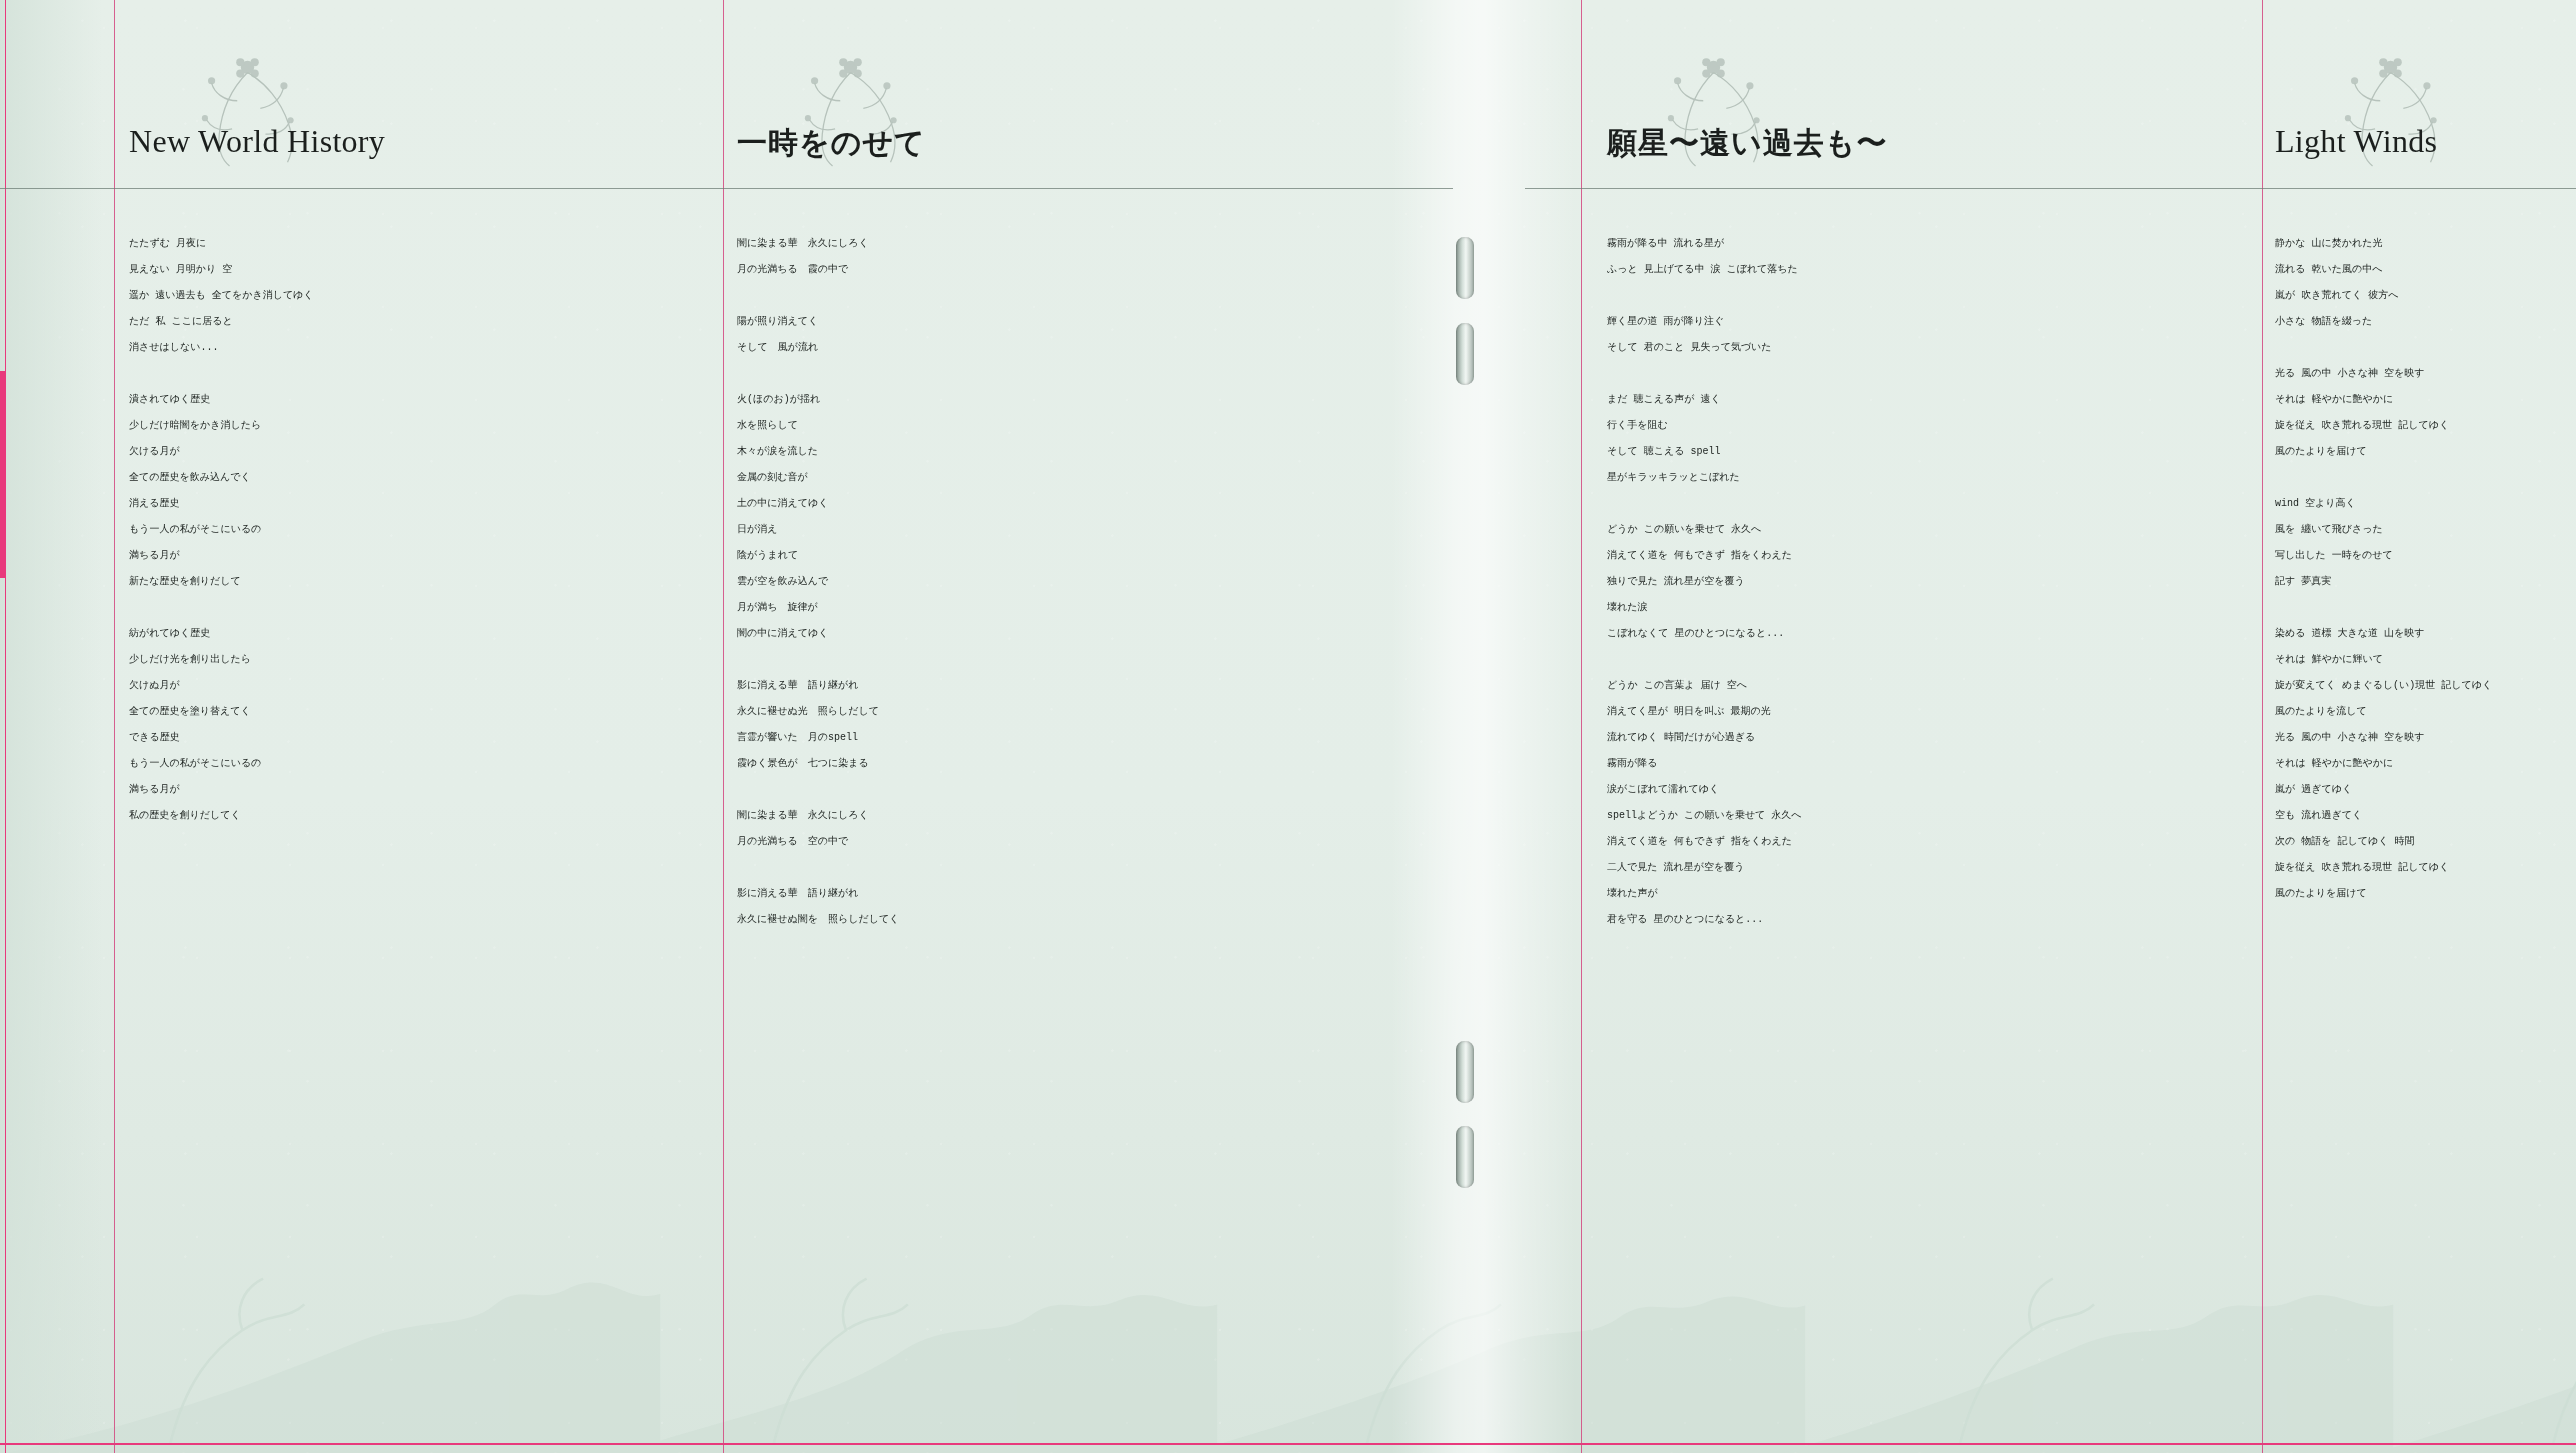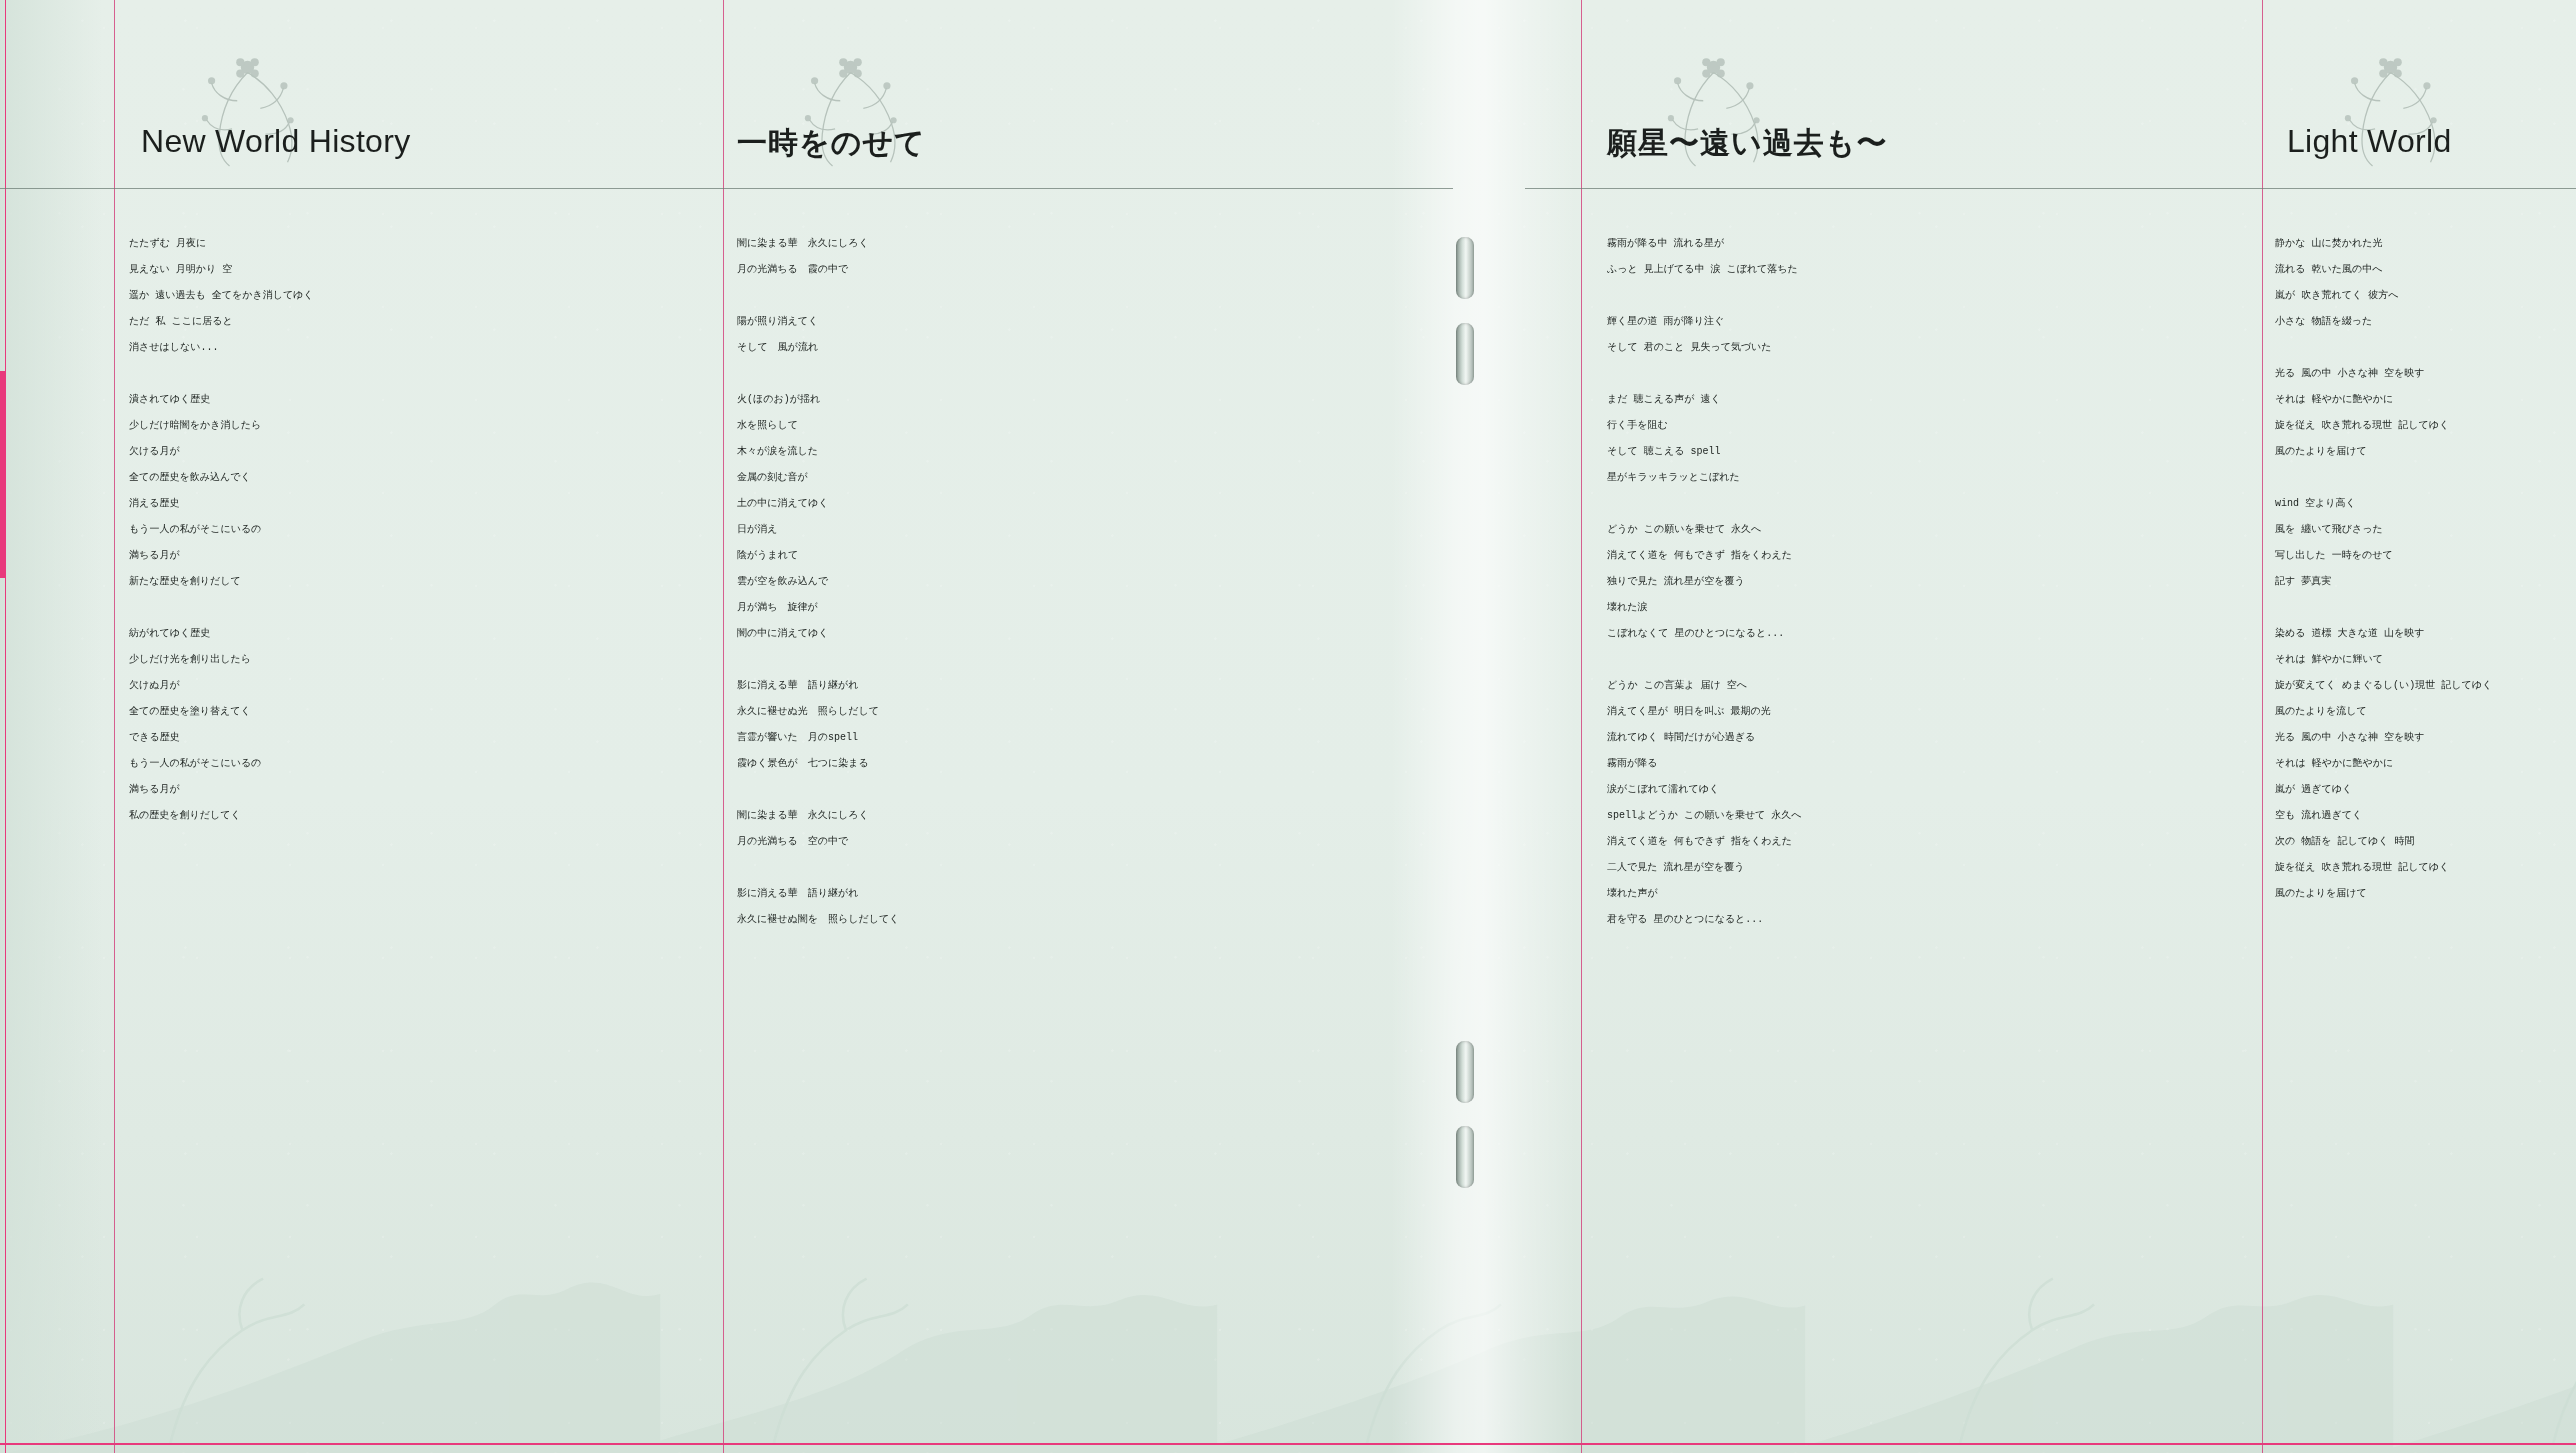--- a/index.html
+++ b/index.html
@@ -86,24 +86,23 @@
     height: 118px;
     opacity: .62;
   }
   .song-title {
     position: absolute;
     color: #1b1f1d;
     white-space: nowrap;
     font-weight: 400;
   }
   .song-title.latin {
-    font-family: Liberation Sans, sans-serif;
+    font-family: Liberation Serif, serif;
     font-size: 32px;
     letter-spacing: 0.3px;
-    margin-left: 12px;
   }
   .song-title.jp {
     font-family: "DejaVu Sans", sans-serif;
     font-size: 30px;
     font-weight: 700;
     letter-spacing: 1px;
   }
   .lyrics {
     position: absolute;
     color: #202623;
@@ -270,16 +269,16 @@
       <circle cx="136" cy="20" r="8"></circle>
         <circle cx="164" cy="20" r="8"></circle>
       <circle cx="136" cy="42" r="8"></circle>
         <circle cx="164" cy="42" r="8"></circle>
       <circle cx="80" cy="56" r="7"></circle>
         <circle cx="221" cy="66" r="7"></circle>
       <circle cx="67" cy="129" r="6"></circle>
         <circle cx="234" cy="133" r="6"></circle>
     </g>
   </svg>
-  <div class="song-title latin" style="left:2275px; top:123px;">Light World</div>
+  <div class="song-title latin" style="left:2275px; top:123px;">Light Winds</div>
   <div class="lyrics" style="left:2275px; top:231px; width:618px;" id="lyr3"><span class="line">静かな 山に焚かれた光</span><span class="line">流れる 乾いた風の中へ</span><span class="line">嵐が 吹き荒れてく 彼方へ</span><span class="line">小さな 物語を綴った</span><span class="blank"></span><span class="line">光る 風の中 小さな神 空を映す</span><span class="line">それは 軽やかに艶やかに</span><span class="line">旋を従え 吹き荒れる現世 記してゆく</span><span class="line">風のたよりを届けて</span><span class="blank"></span><span class="line">wind 空より高く</span><span class="line">風を 纏いて飛びさった</span><span class="line">写し出した 一時をのせて</span><span class="line">記す 夢真実</span><span class="blank"></span><span class="line">染める 道標 大きな道 山を映す</span><span class="line">それは 鮮やかに輝いて</span><span class="line">旋が変えてく めまぐるし(い)現世 記してゆく</span><span class="line">風のたよりを流して</span><span class="line">光る 風の中 小さな神 空を映す</span><span class="line">それは 軽やかに艶やかに</span><span class="line">嵐が 過ぎてゆく</span><span class="line">空も 流れ過ぎてく</span><span class="line">次の 物語を 記してゆく 時間</span><span class="line">旋を従え 吹き荒れる現世 記してゆく</span><span class="line">風のたよりを届けて</span></div>
 </div>
 
 
 </body></html>

